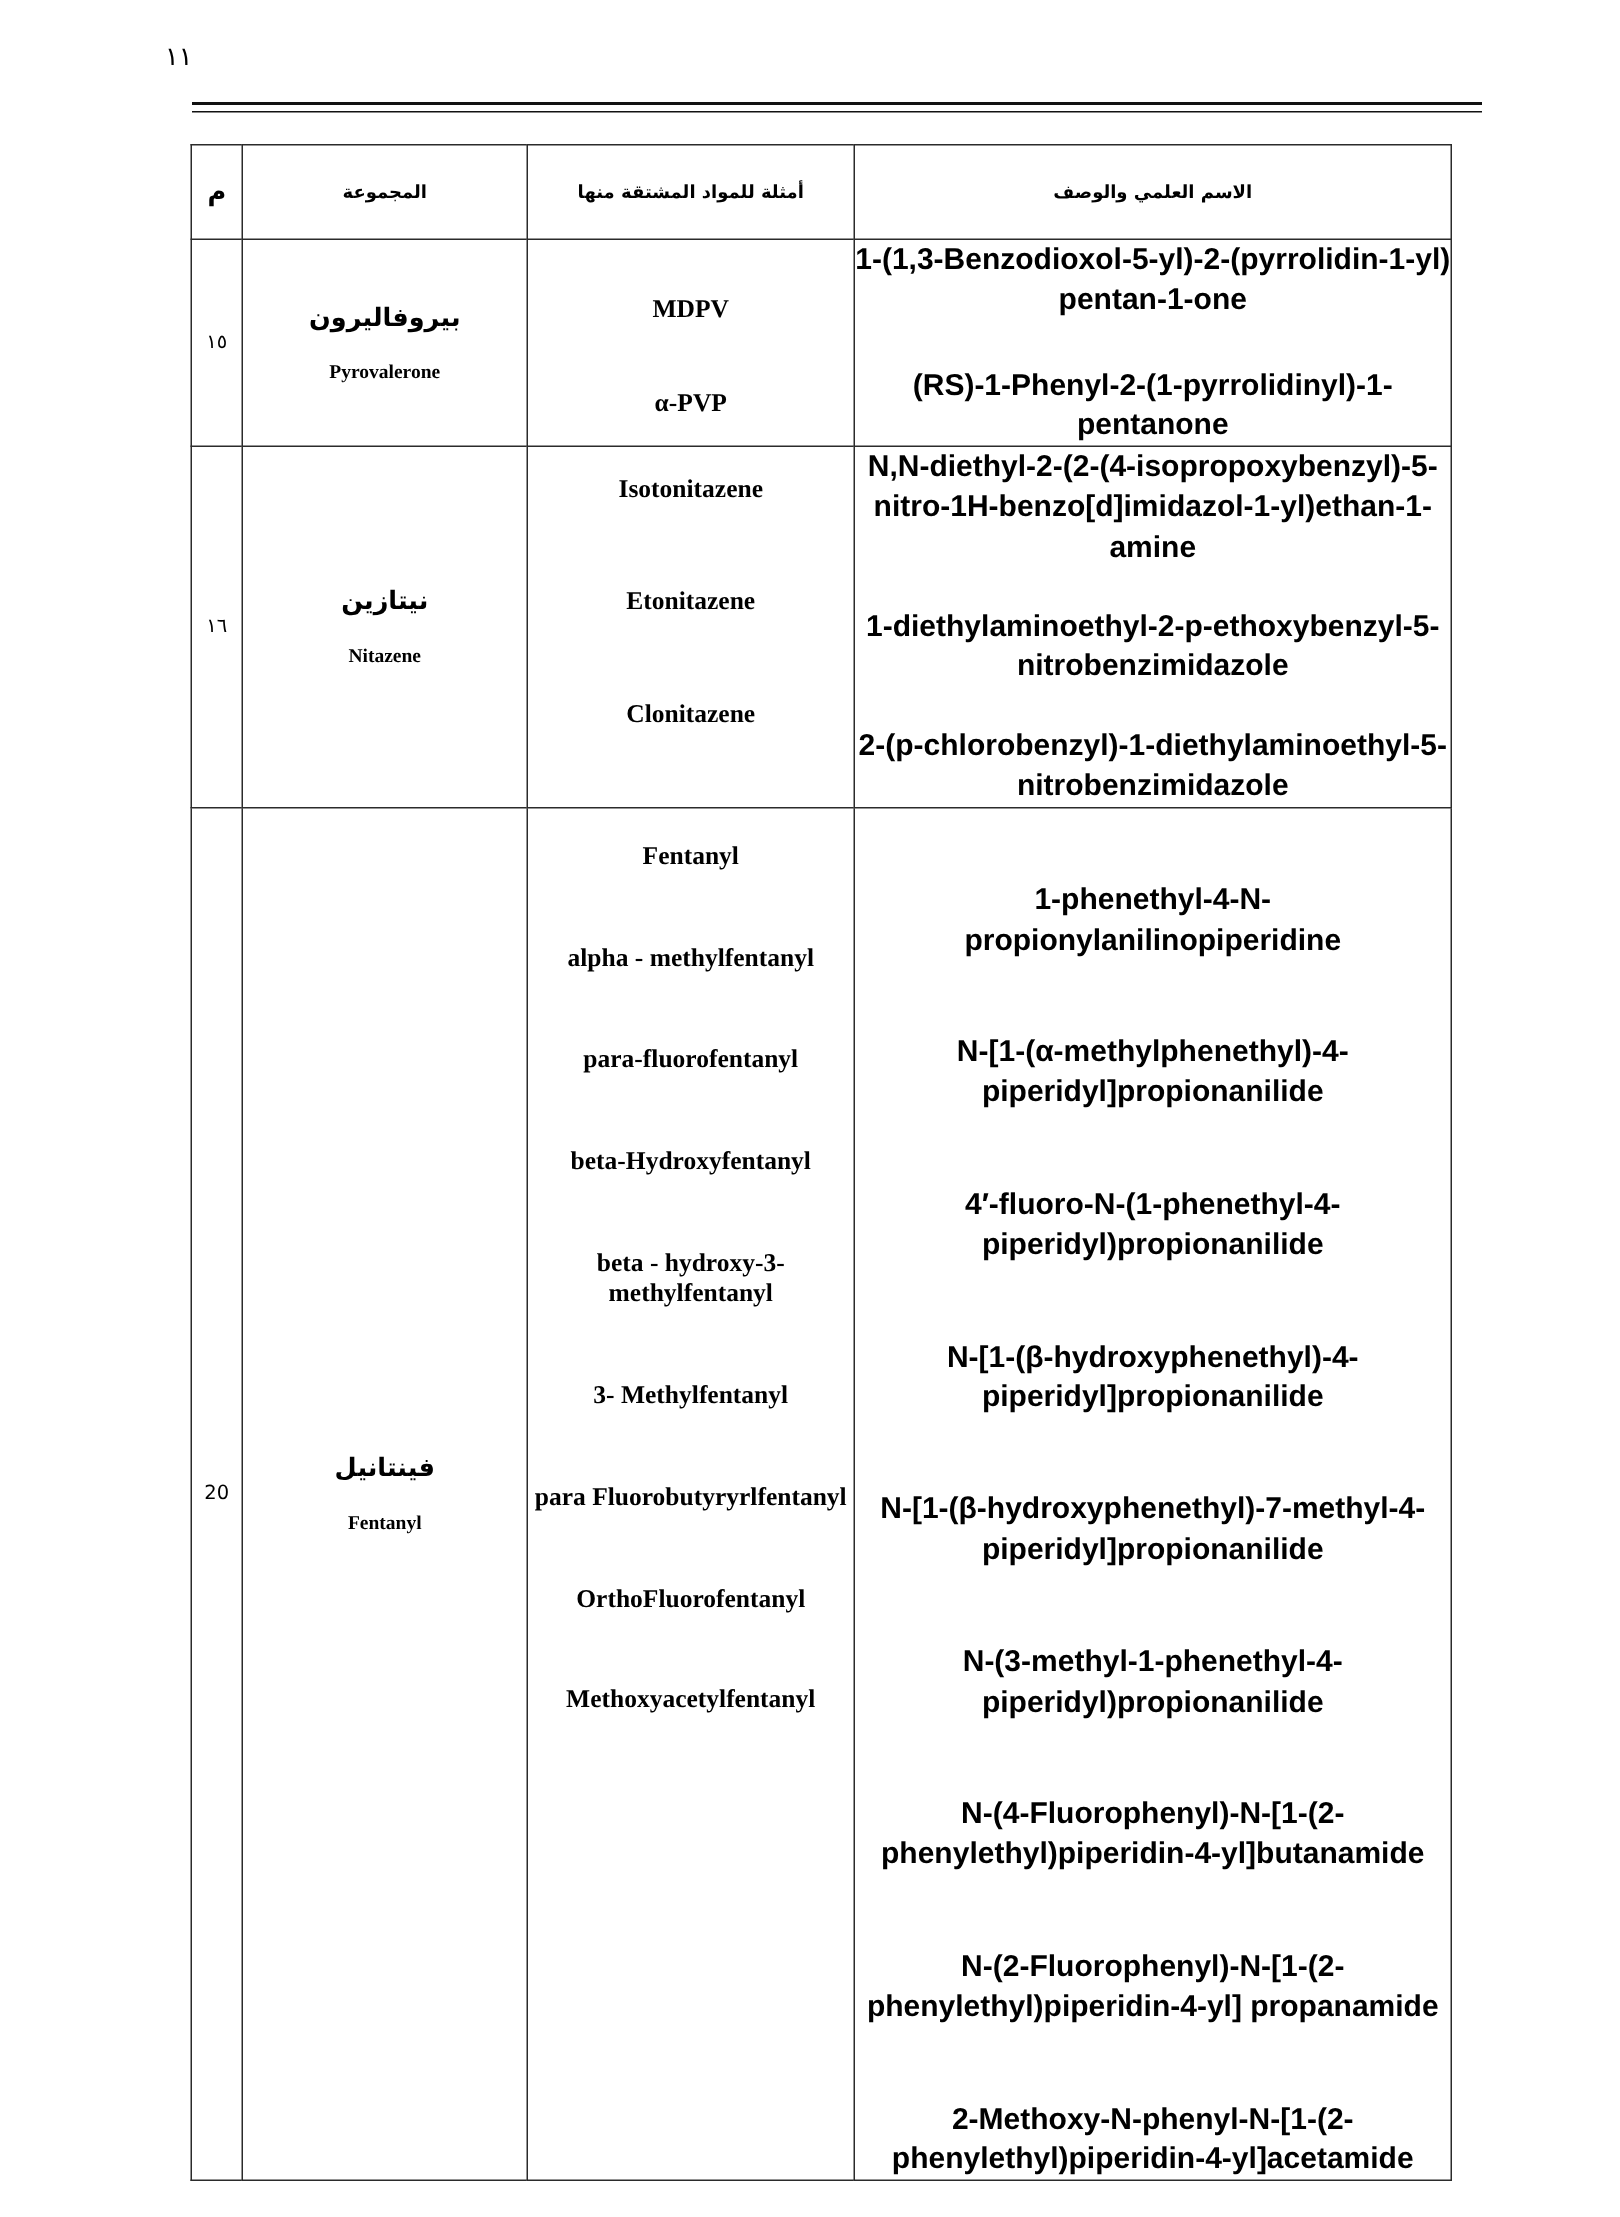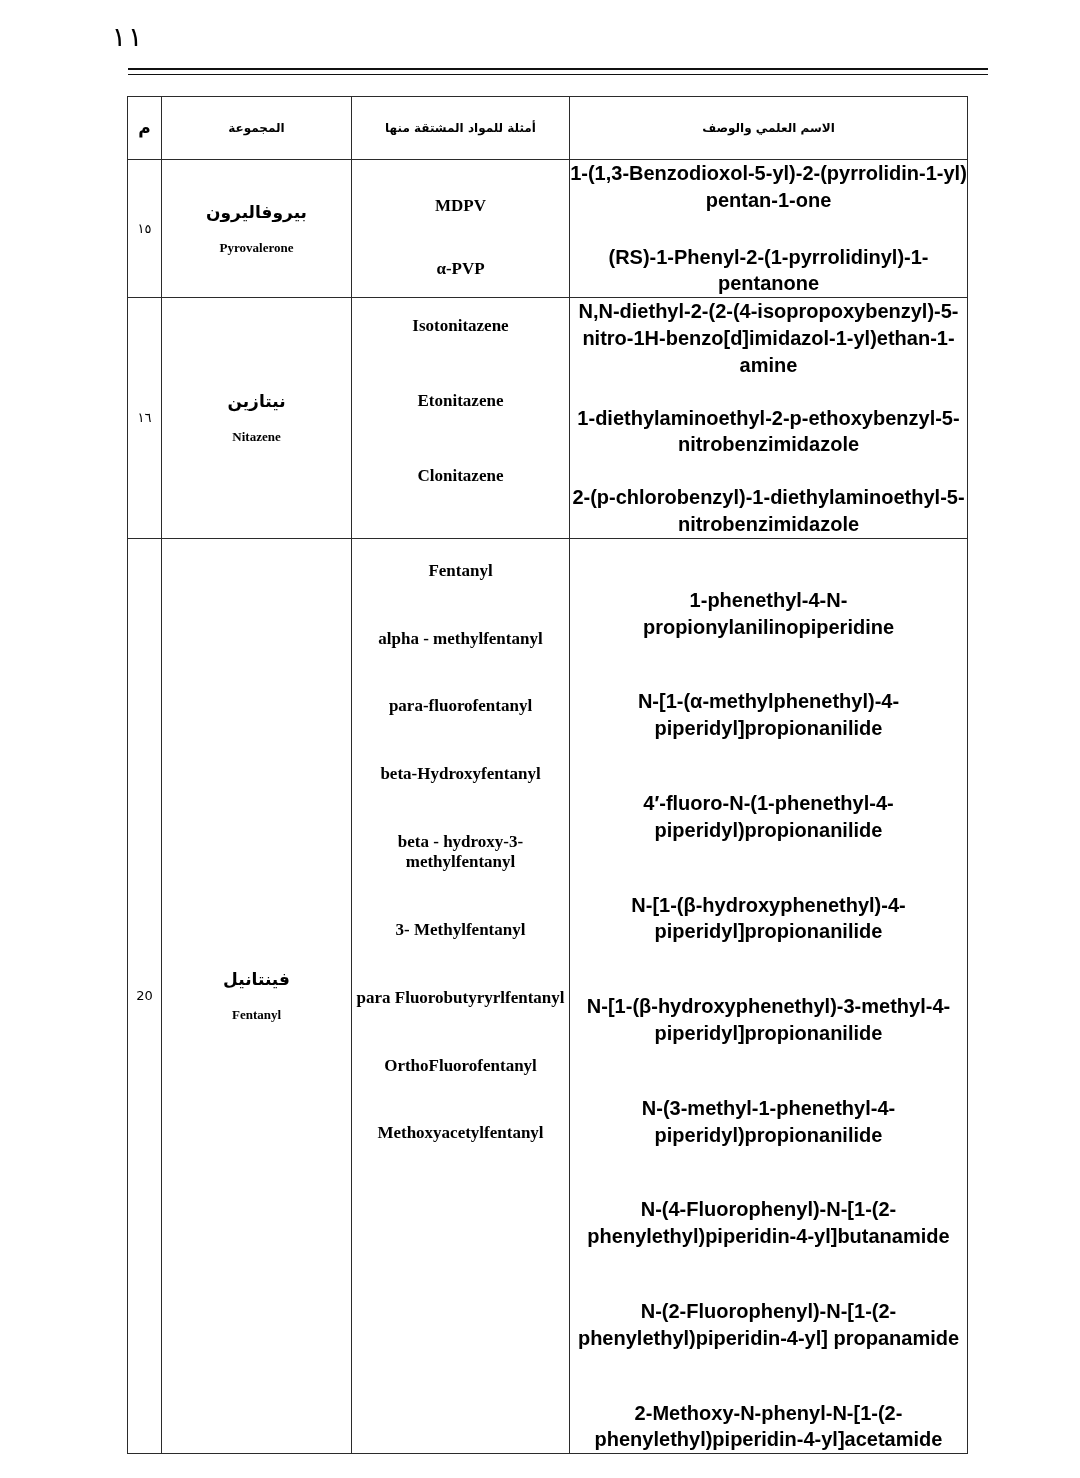--- a/index.html
+++ b/index.html
@@ -31,22 +31,22 @@
   }
   .header-title {
     font-family: "DejaVu Sans", "Liberation Sans", sans-serif;
     font-size: 25px;
     font-weight: 400;
     letter-spacing: 0px;
     white-space: nowrap;
     direction: rtl;
   }
   .header-page-number {
-    font-family: Liberation Mono, monospace;
-    font-size: 27px;
+    font-family: Liberation Sans, sans-serif;
+    font-size: 17px;
     font-weight: 400;
     margin-right: 70px;
     direction: rtl;
   }
 
   
   .header-rule {
     position: absolute;
     top: 68px;
     left: 128px;
@@ -226,21 +226,21 @@
         </td>
         <td class="cell-num">١٦</td>
       </tr>
 
       <tr class="r17">
         <td class="cell-sci">
           <div class="sci-item">1-phenethyl-4-N-propionylanilinopiperidine</div>
           <div class="sci-item">N-[1-(α-methylphenethyl)-4-piperidyl]propionanilide</div>
           <div class="sci-item">4′-fluoro-N-(1-phenethyl-4-piperidyl)propionanilide</div>
           <div class="sci-item">N-[1-(β-hydroxyphenethyl)-4-piperidyl]propionanilide</div>
-          <div class="sci-item">N-[1-(β-hydroxyphenethyl)-3-methyl-4-piperidyl]propionanilide</div>
+          <div class="sci-item">N-[1-(β-hydroxyphenethyl)-7-methyl-4-piperidyl]propionanilide</div>
           <div class="sci-item">N-(3-methyl-1-phenethyl-4-piperidyl)propionanilide</div>
           <div class="sci-item">N-(4-Fluorophenyl)-N-[1-(2-phenylethyl)piperidin-4-yl]butanamide</div>
           <div class="sci-item">N-(2-Fluorophenyl)-N-[1-(2-phenylethyl)piperidin-4-yl] propanamide</div>
           <div class="sci-item">2-Methoxy-N-phenyl-N-[1-(2-phenylethyl)piperidin-4-yl]acetamide</div>
         </td>
         <td class="cell-examples v-top">
           <div class="example-item">Fentanyl</div>
           <div class="example-item">alpha - methylfentanyl</div>
           <div class="example-item">para-fluorofentanyl</div>
           <div class="example-item">beta-Hydroxyfentanyl</div>

